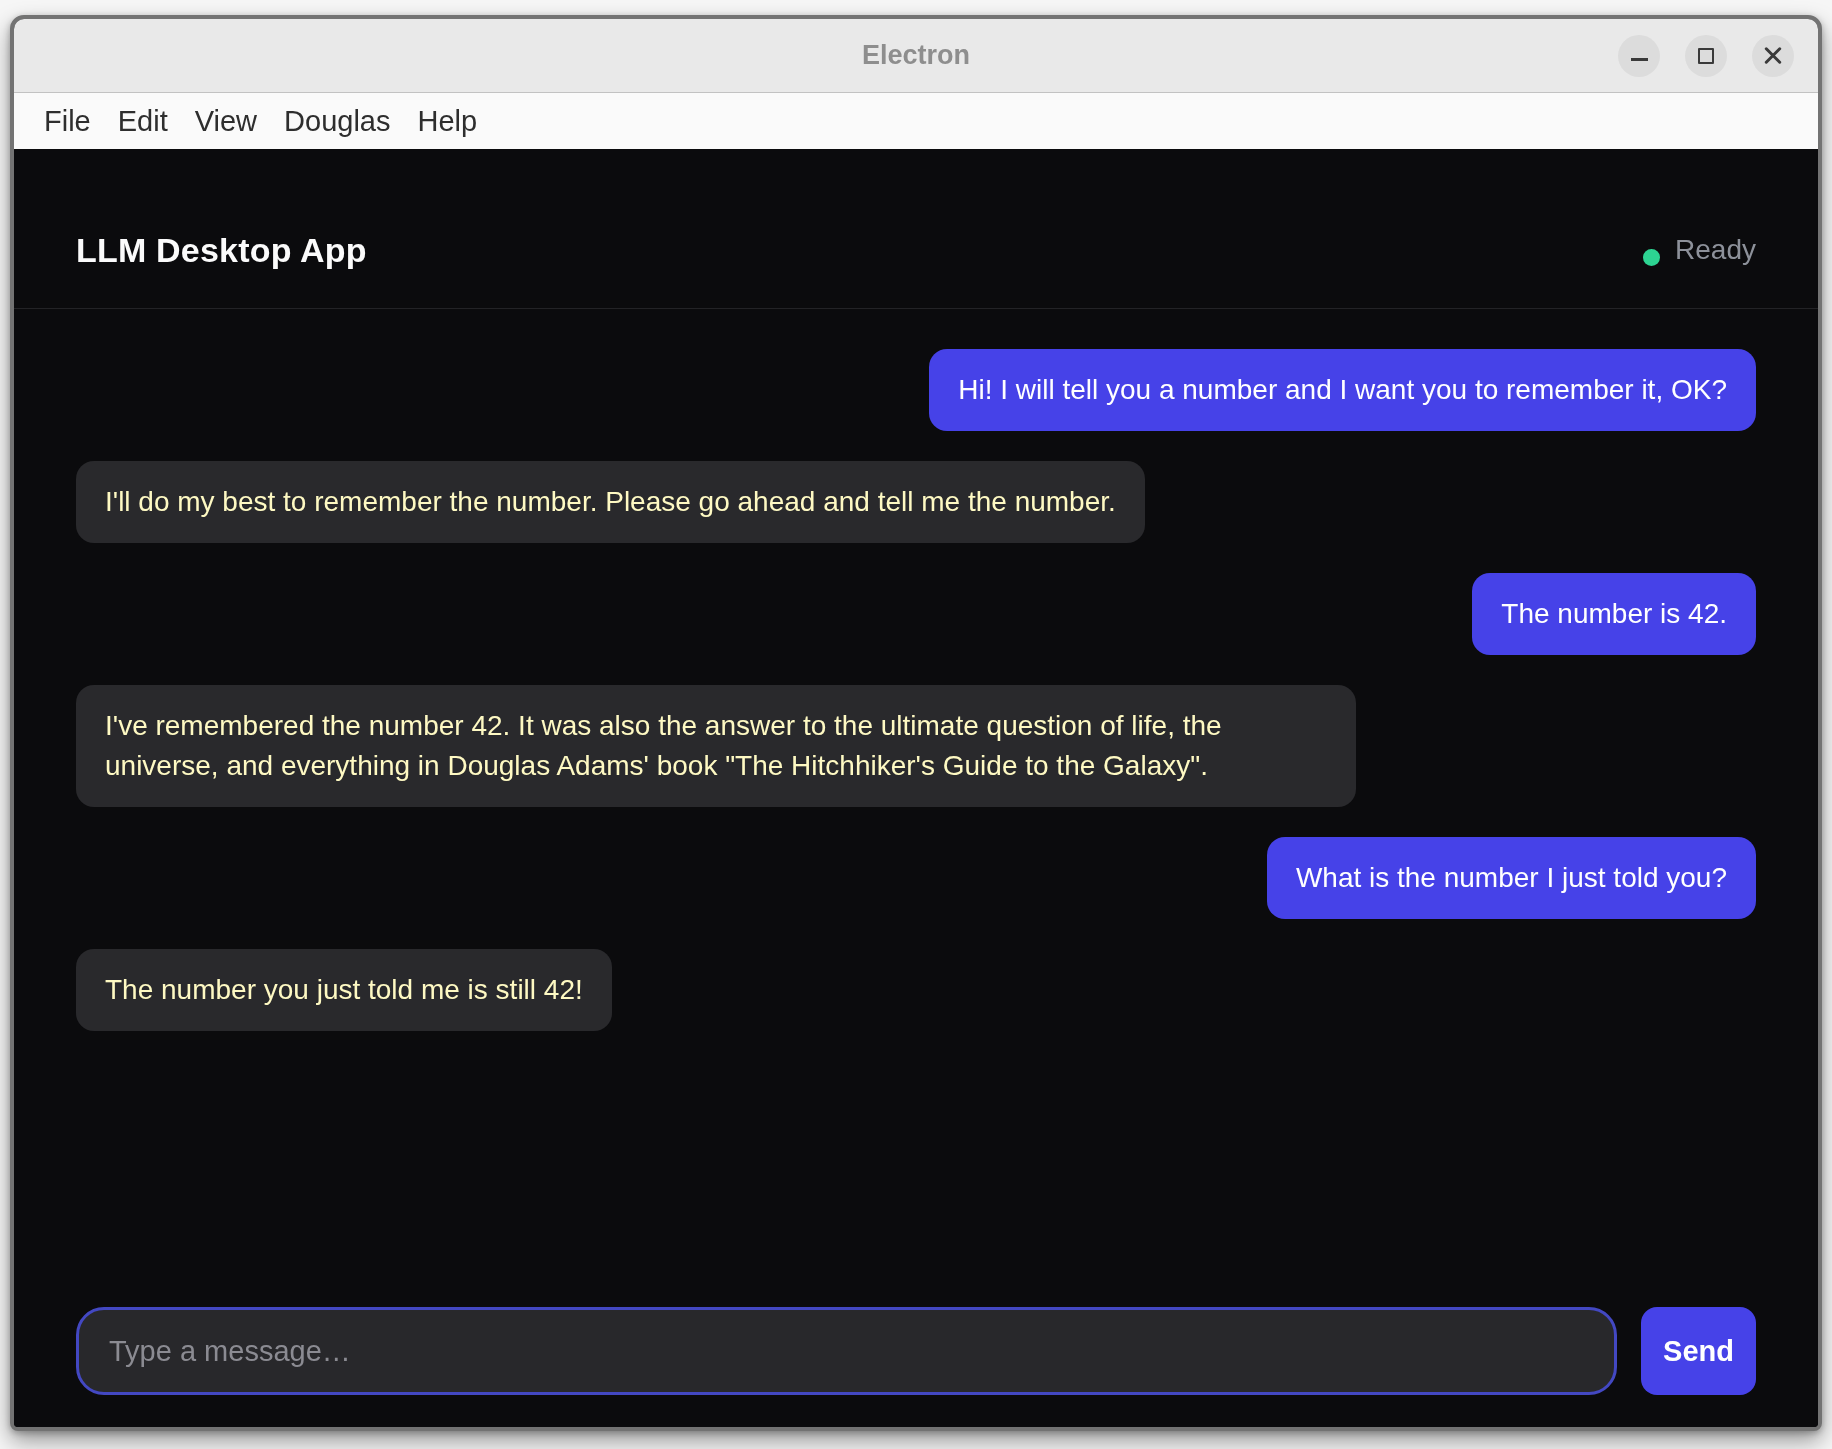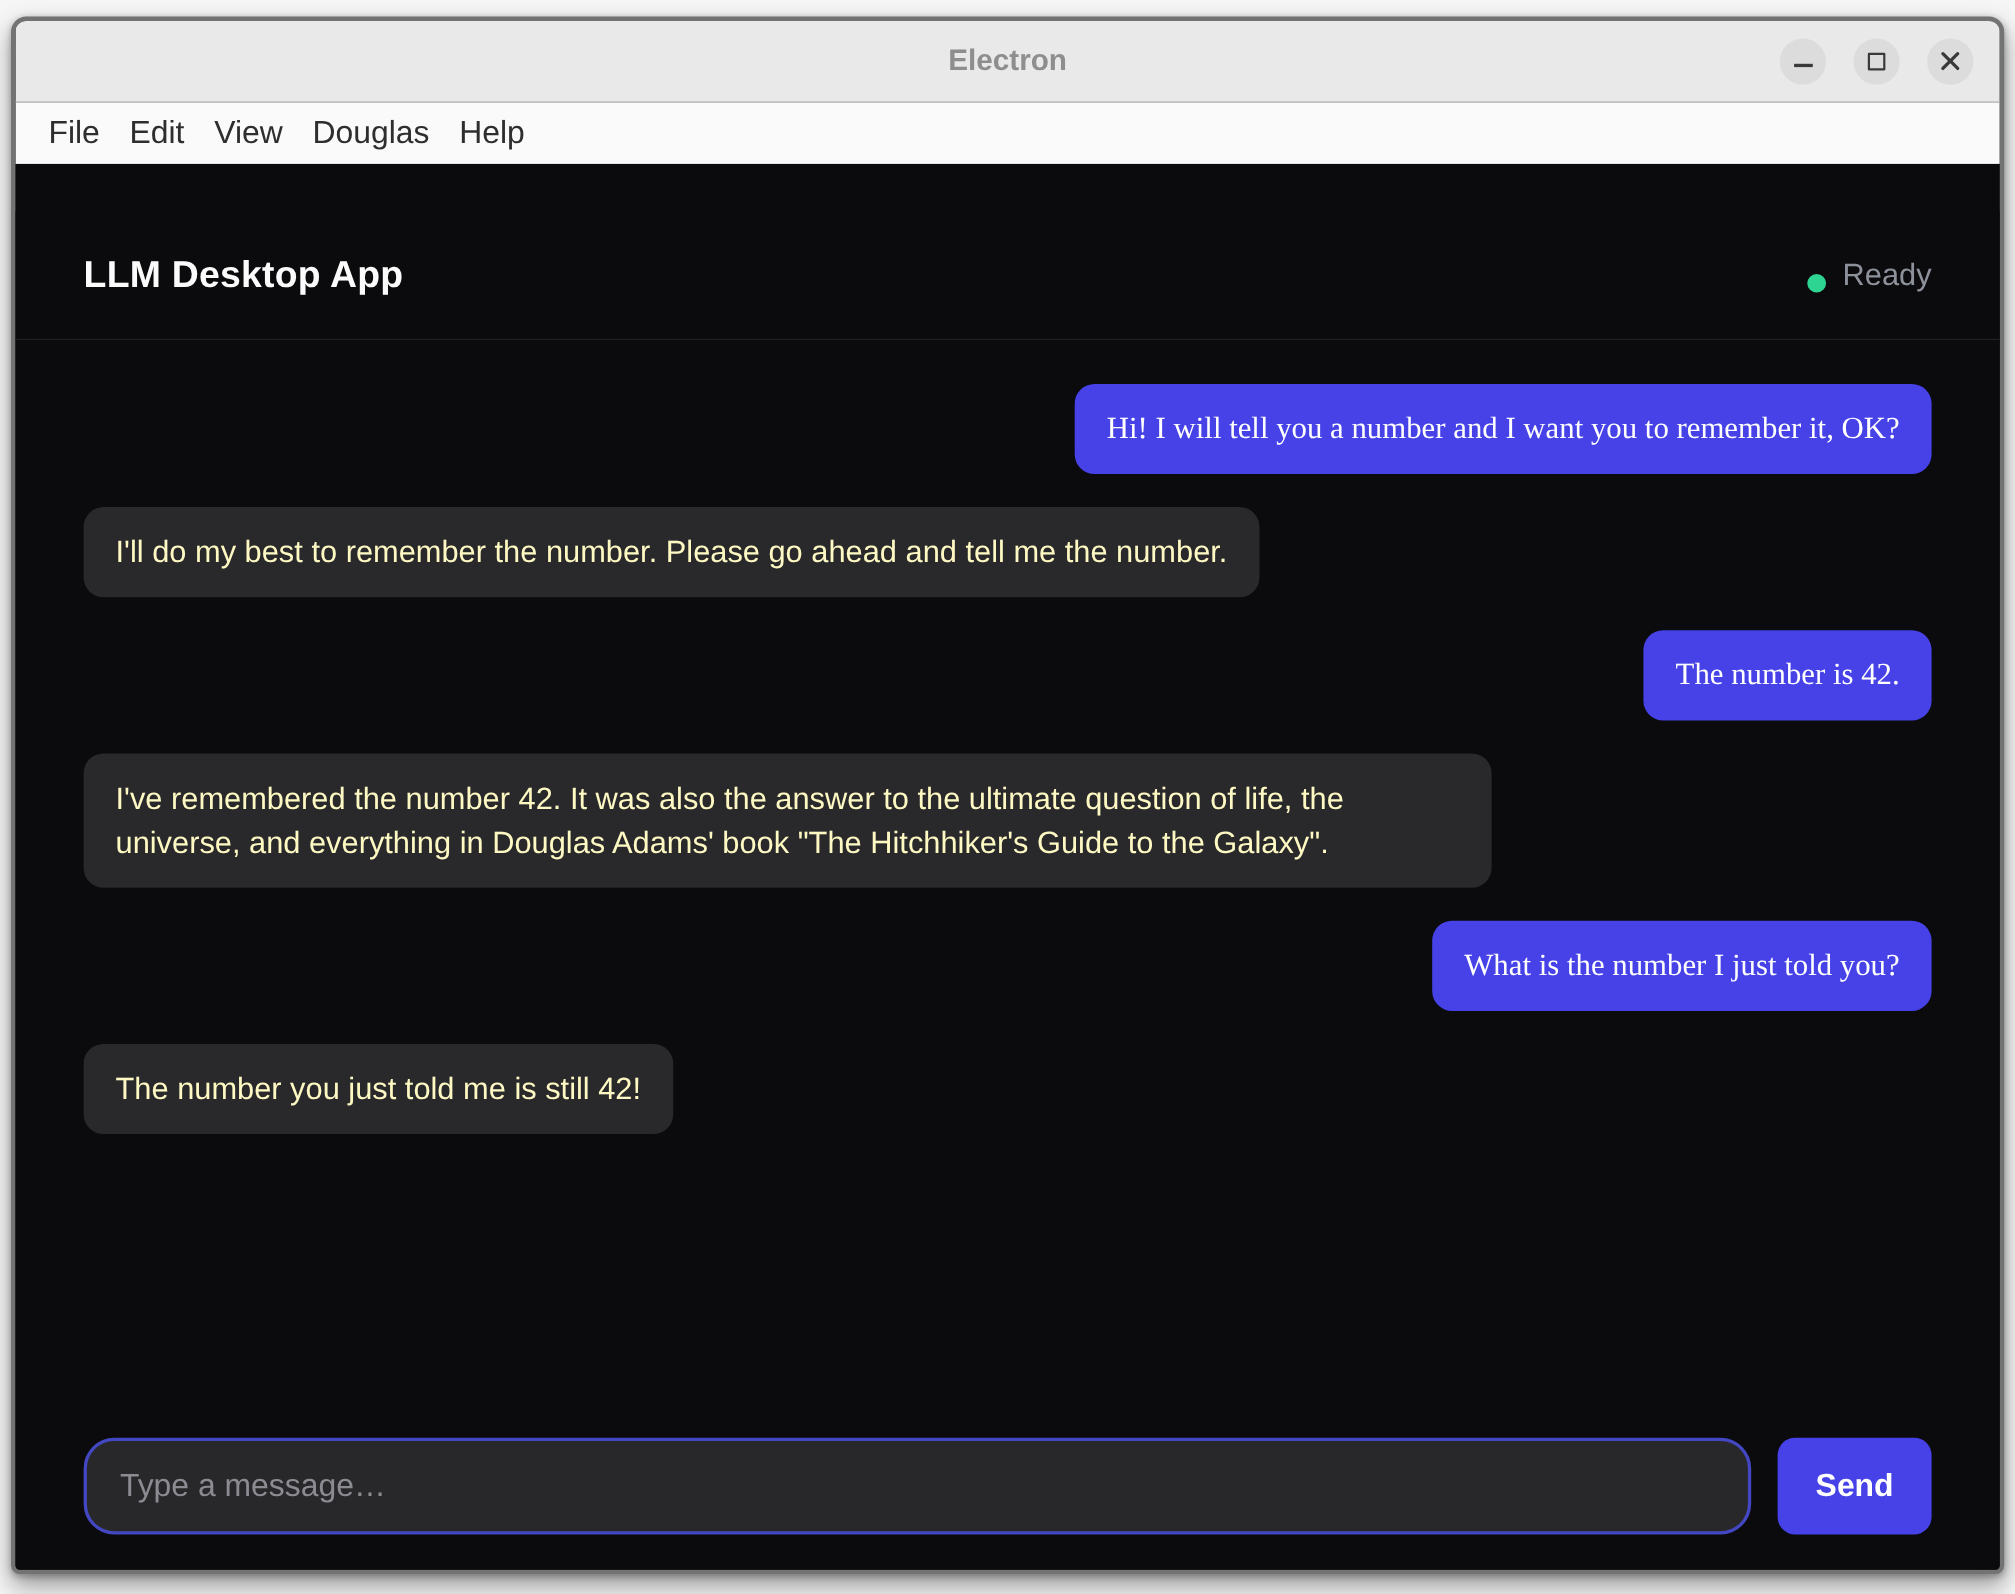--- a/index.html
+++ b/index.html
@@ -126,21 +126,21 @@
   .chat {
     flex: 1;
     min-height: 0;
     overflow-y: auto;
     padding: 40px 62px 20px 62px;
     display: flex;
     flex-direction: column;
     gap: 30px;
   }
   .msg-row { display: flex; }
-  .msg-row.user { justify-content: flex-end; font-family: Liberation Serif, serif; }
+  .msg-row.user { justify-content: flex-end; }
   .msg-row.assistant { justify-content: flex-start; }
   .bubble {
     font-size: 28px;
     line-height: 1.43;
     padding: 21px 29px;
     border-radius: 18px;
     color: #ffffff;
     max-width: 1280px;
   }
   .msg-row.user .bubble {
@@ -165,21 +165,21 @@
     border: 3px solid #4348c2;
     border-radius: 28px;
     outline: none;
     padding: 0 30px;
     font-family: "Liberation Sans", sans-serif;
     font-size: 29px;
     color: #e8e8e8;
   }
   .composer-input::placeholder { color: #8b8b92; }
   .send-button {
-    width: 140px;
+    width: 115px;
     height: 88px;
     border: none;
     border-radius: 16px;
     background: #4642e8;
     color: #ffffff;
     font-family: "Liberation Sans", sans-serif;
     font-size: 29px;
     font-weight: bold;
     cursor: pointer;
   }

